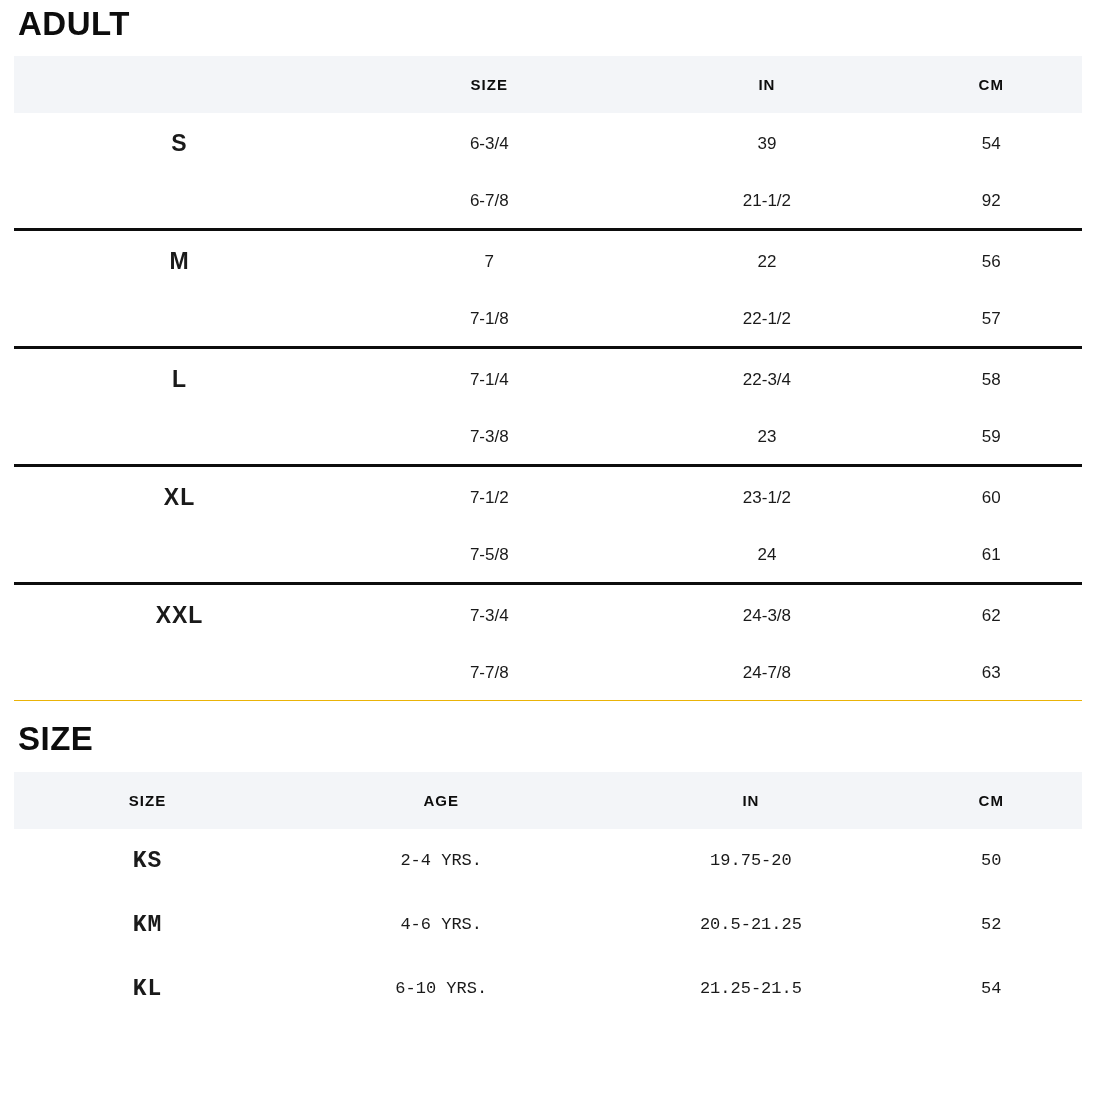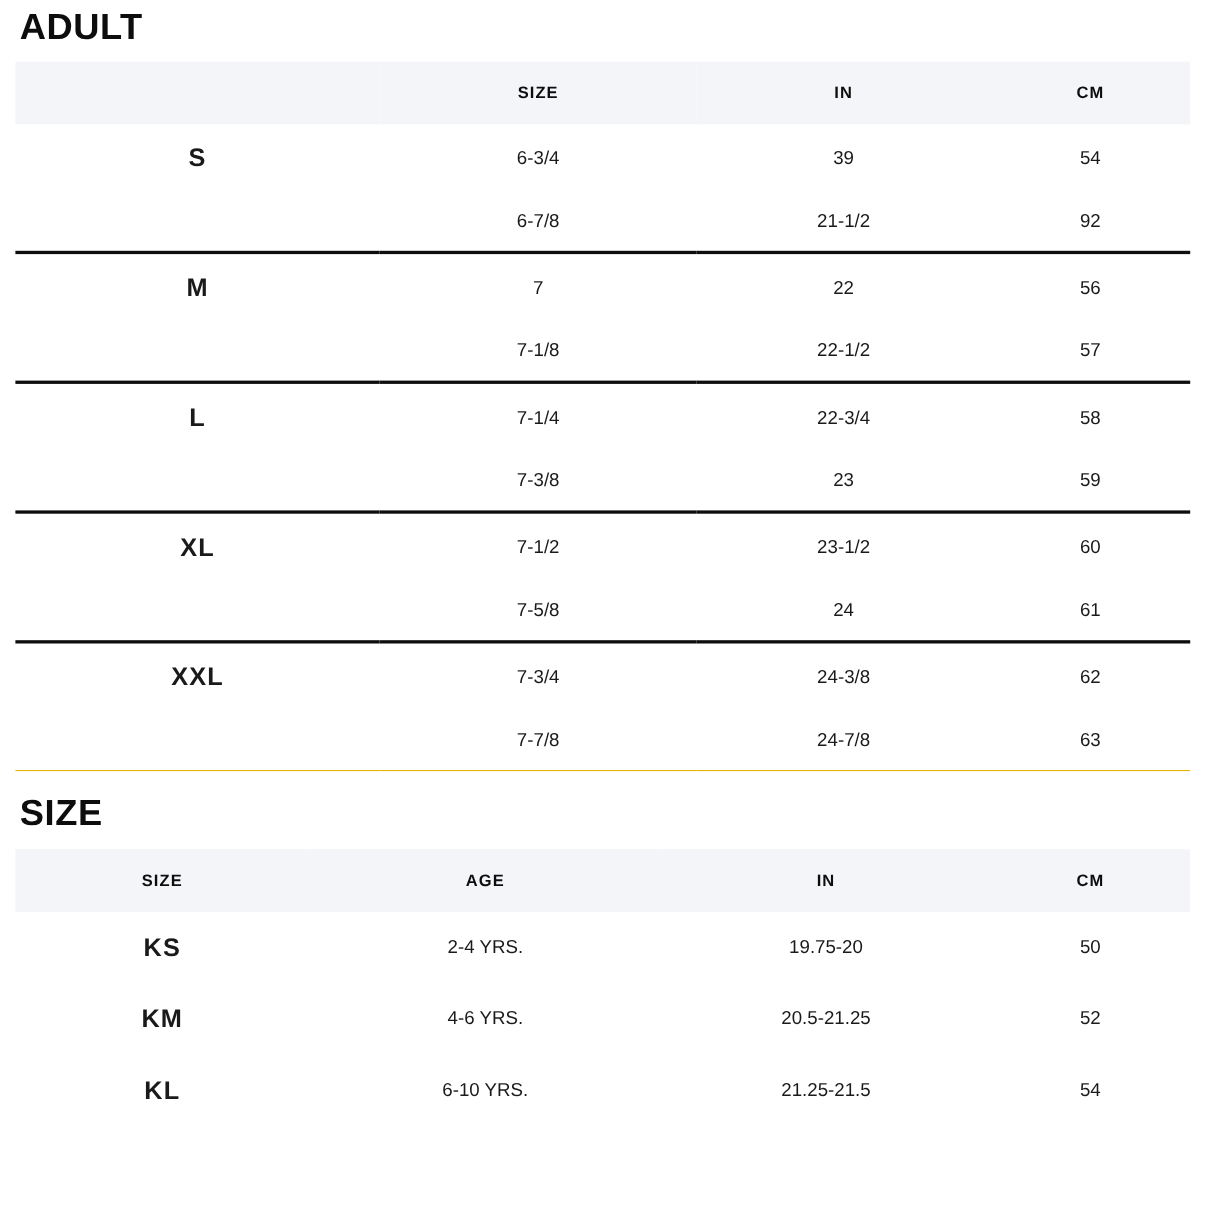--- a/index.html
+++ b/index.html
@@ -70,20 +70,21 @@
     letter-spacing: 1px;
   }
   tr.group-start td {
     border-top: 3px solid #0d0d0d;
   }
   .adult-table tbody tr.last-row td {
     border-bottom: 1px solid #eab308;
   }
   .kids-table tbody td {
     padding: 19px 6px;
+    font-family: Liberation Mono, monospace;
   }
 </style>
 </head>
 <body>
 
 <div class="page">
 
   <div class="section-title">ADULT</div>
 
   <table class="adult-table">

